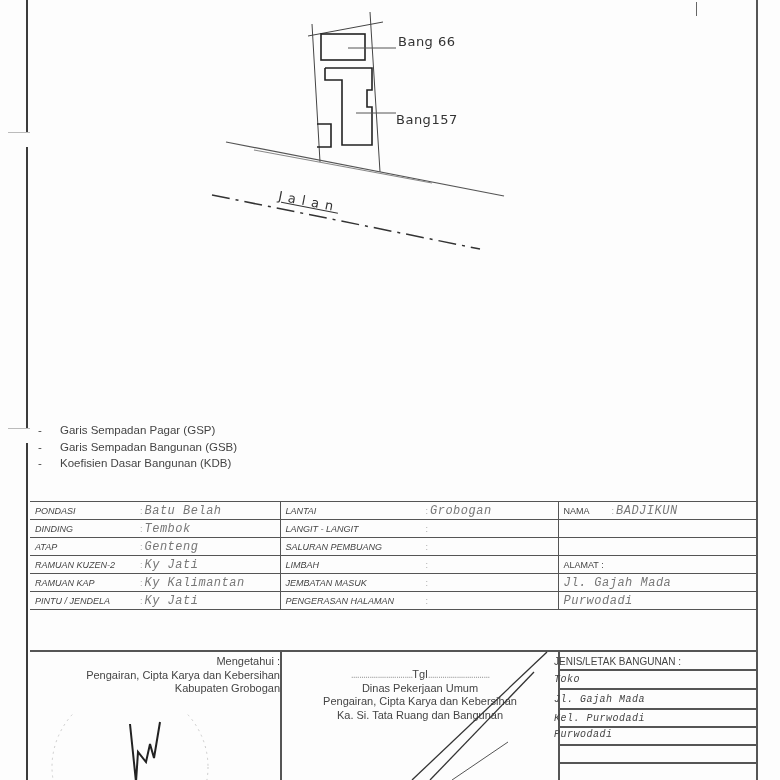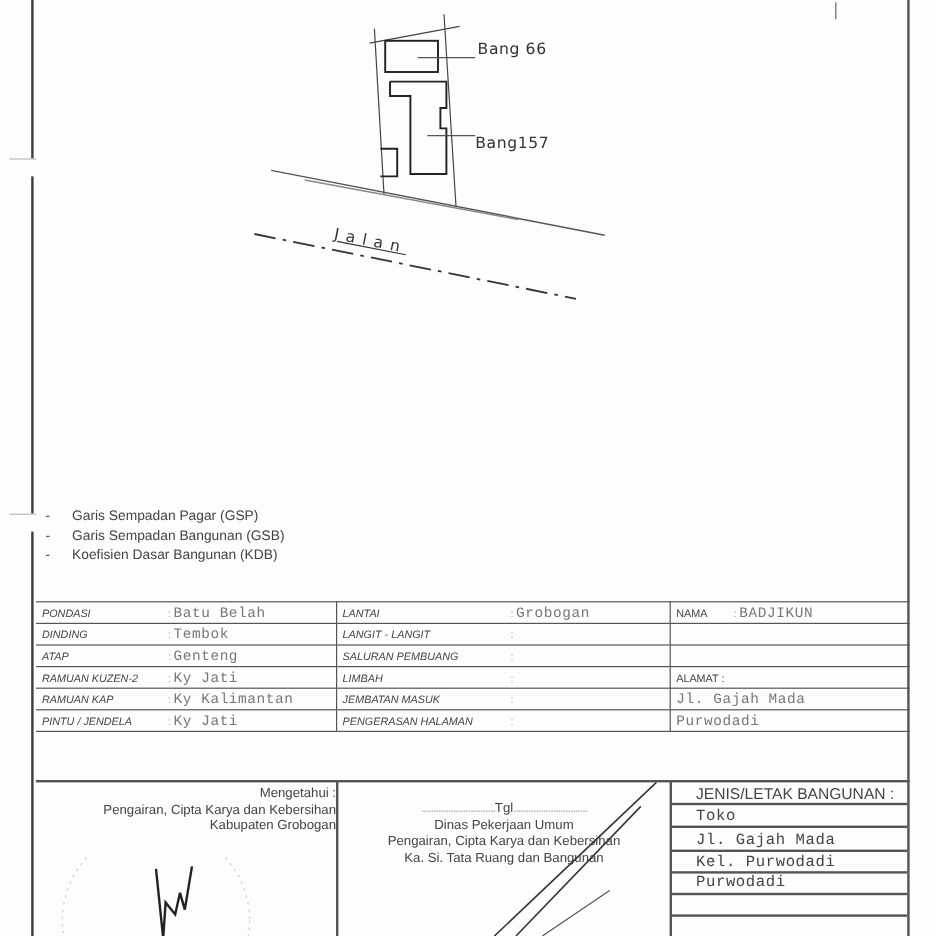--- a/index.html
+++ b/index.html
@@ -25,31 +25,31 @@
   table.spec {
     position:absolute; left:30px; top:501px; width:728px;
     border-collapse:collapse; table-layout:fixed;
   }
   table.spec td {
     border-top:1.5px solid #555; border-bottom:1.5px solid #555;
     height:17px; padding:0 5px; font-size:9px; color:#444;
     white-space:nowrap; overflow:hidden; vertical-align:middle;
   }
   table.spec td.sep { border-right:1.5px solid #555; }
-  .tw { font-family:"Liberation Mono", monospace; font-size:12px; color:#777; letter-spacing:0.5px; }
+  .tw { font-family:"Liberation Mono", monospace; font-size:12px; color:#777; letter-spacing:0.5px;font-style:italic; }
   .lbl-col { width:105px; display:inline-block;font-style:italic; }
   .colon { color:#aaa; margin-right:2px; }
 
   .sig-area { position:absolute; top:650px; height:130px; }
   .sig1 { left:30px; width:250px; }
   .sig2 { left:282px; width:276px;border-radius:14px; }
   .sig-text { text-align:center; font-size:11px; line-height:13.5px; color:#444; }
   .vline { position:absolute; width:1.5px; background:#555; }
   .hline { position:absolute; height:1.5px; background:#555; }
-  .jenis-row { position:absolute; left:556px; width:196px; height:18px; font-size:13px; color:#444; padding-left:24px; box-sizing:border-box; display:flex; align-items:center; }
+  .jenis-row { position:absolute; left:530px; width:196px; height:18px; font-size:10px; color:#444; padding-left:24px; box-sizing:border-box; display:flex; align-items:center; }
 </style>
 </head>
 <body>
 
 <div class="frame-left"></div>
 <div class="frame-left-gap1"></div>
 <div class="frame-left-gap2"></div>
 <div class="frame-right"></div>
 <div class="tick-top-right"></div>
 

